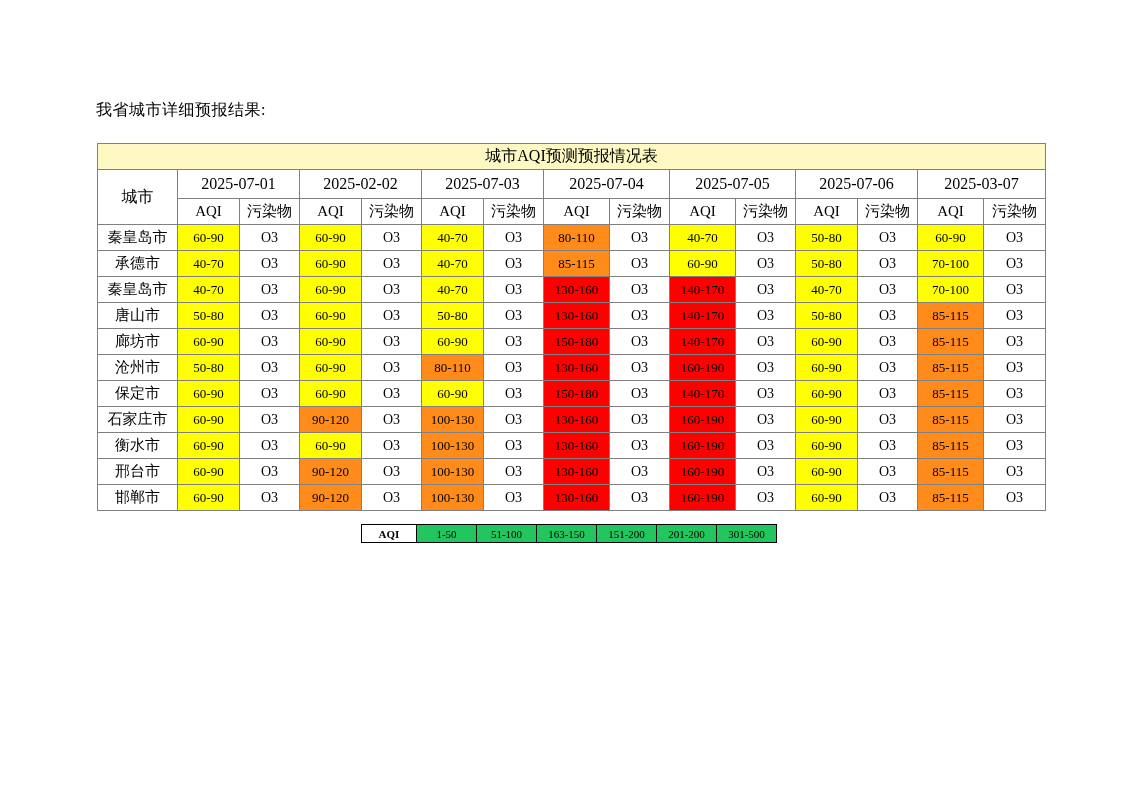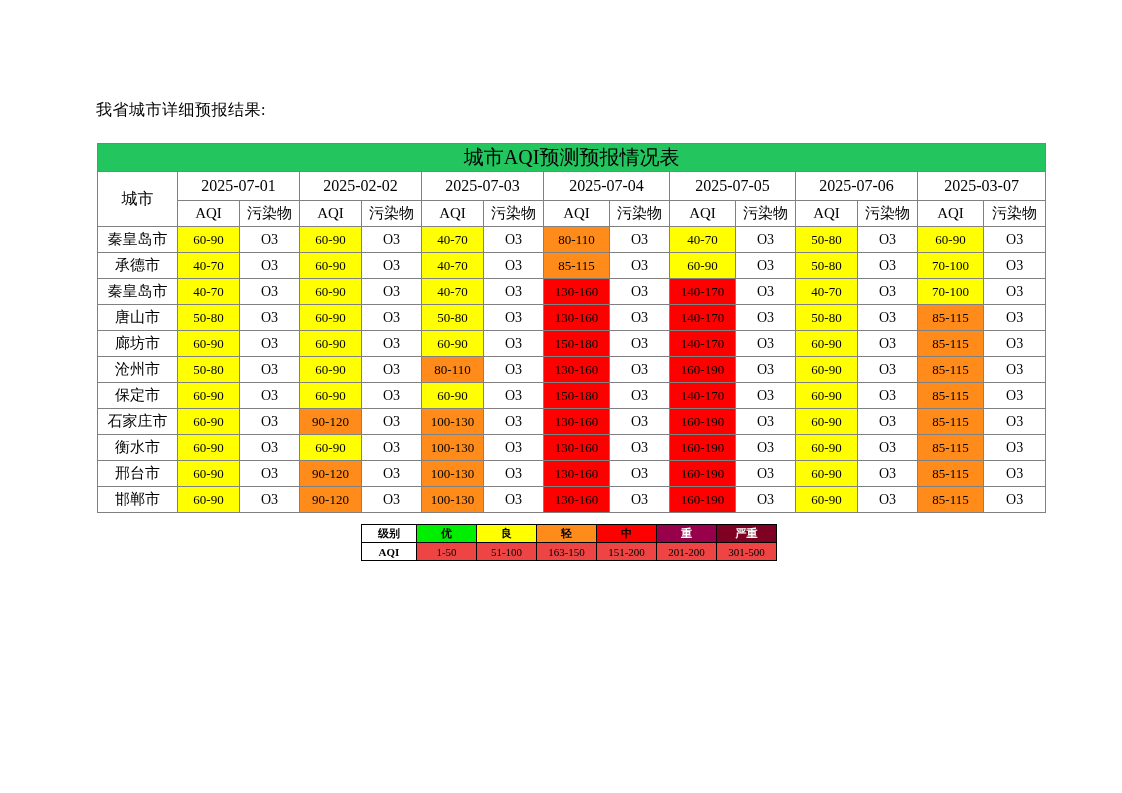--- a/index.html
+++ b/index.html
@@ -39,23 +39,23 @@
   table.aqi td, table.aqi th {
     border: 1px solid #808080;
     text-align: center;
     vertical-align: middle;
     font-weight: normal;
     padding: 0;
     white-space: nowrap;
     overflow: hidden;
   }
   .t-title {
-    font-size: 20px;
-    height: 25px;
-    background: #22c55e;
+    font-size: 16px;
+    height: 25px;
+    background: #fef9c3;
   }
   .t-date {
     font-size: 16px;
     height: 28px;
   }
   .t-city-head {
     font-size: 16px;
   }
   .t-sub {
     font-size: 15px;
@@ -99,21 +99,21 @@
     width: 50px;
     font-weight: bold;
     background: #ffffff;
   }
   table.legend td.lvl {
     width: 55px;
     font-weight: bold;
   }
   table.legend td.rng {
     width: 55px;
-    background: #ef4444;
+    background: #22c55e;
     font-family: Liberation Serif, serif;
   }
 </style>
 </head>
 <body>
 
 <div class="page-intro">我省城市详细预报结果:</div>
 
 <div class="aqi-table-wrap">
   <table class="aqi">
@@ -352,29 +352,20 @@
           <td class="t-pol">O3</td>
         </tr>
       </tbody>
   </table>
 </div>
 
 <div class="legend-wrap">
   <table class="legend">
     <tbody id="legend-body">
         <tr>
-          <td class="lab">级别</td>
-          <td class="lvl" style="background: rgb(0, 238, 0); color: rgb(0, 0, 0);">优</td>
-          <td class="lvl" style="background: rgb(255, 255, 0); color: rgb(0, 0, 0);">良</td>
-          <td class="lvl" style="background: rgb(255, 140, 26); color: rgb(0, 0, 0);">轻</td>
-          <td class="lvl" style="background: rgb(255, 0, 0); color: rgb(0, 0, 0);">中</td>
-          <td class="lvl" style="background: rgb(153, 0, 76); color: rgb(255, 255, 255);">重</td>
-          <td class="lvl" style="background: rgb(126, 0, 35); color: rgb(255, 255, 255);">严重</td>
-        </tr>
-        <tr>
           <td class="lab">AQI</td>
           <td class="rng">1-50</td>
           <td class="rng">51-100</td>
           <td class="rng">163-150</td>
           <td class="rng">151-200</td>
           <td class="rng">201-200</td>
           <td class="rng">301-500</td>
         </tr>
       </tbody>
   </table>

